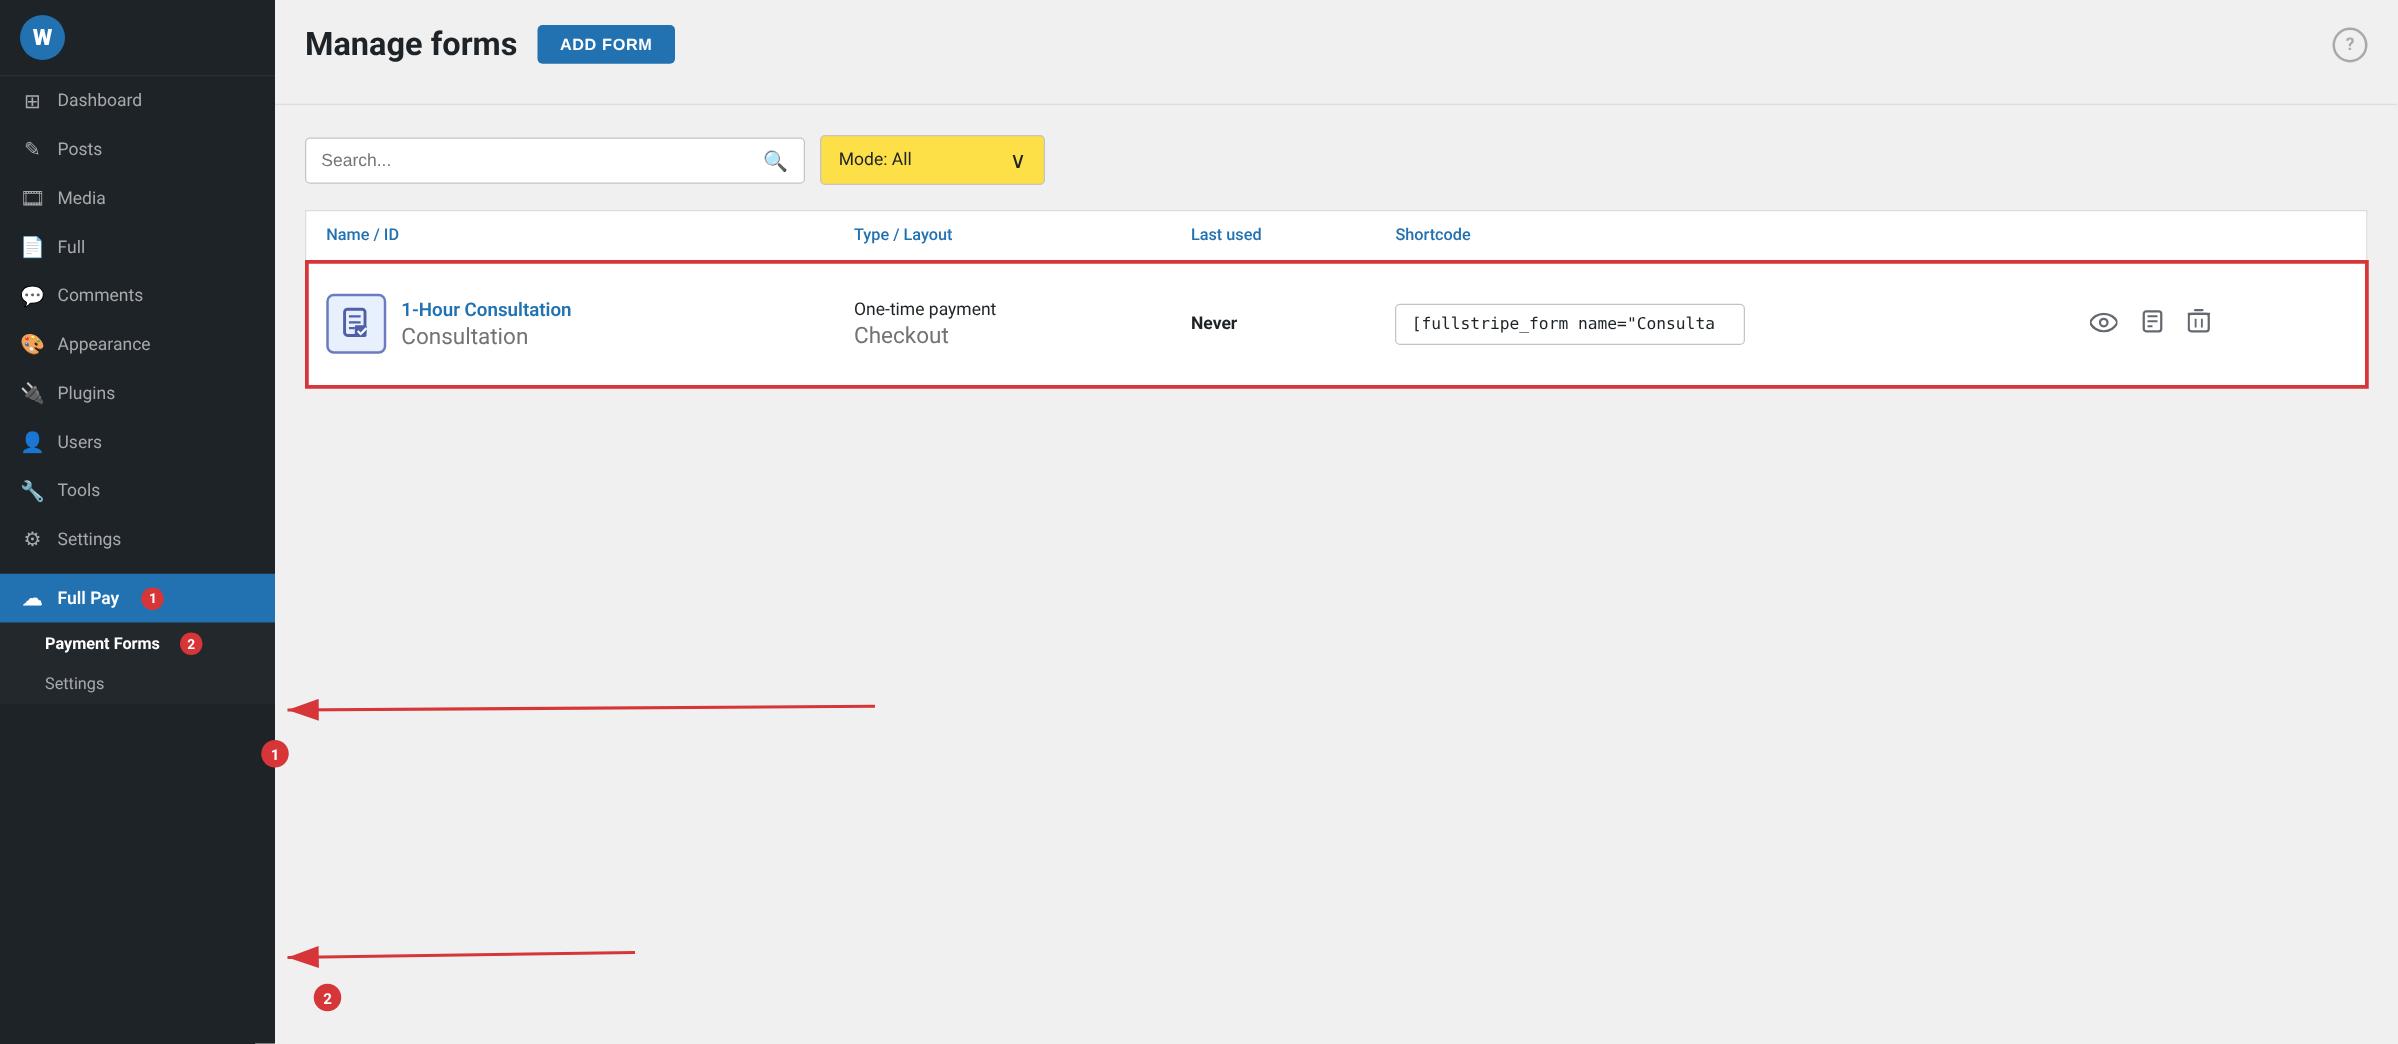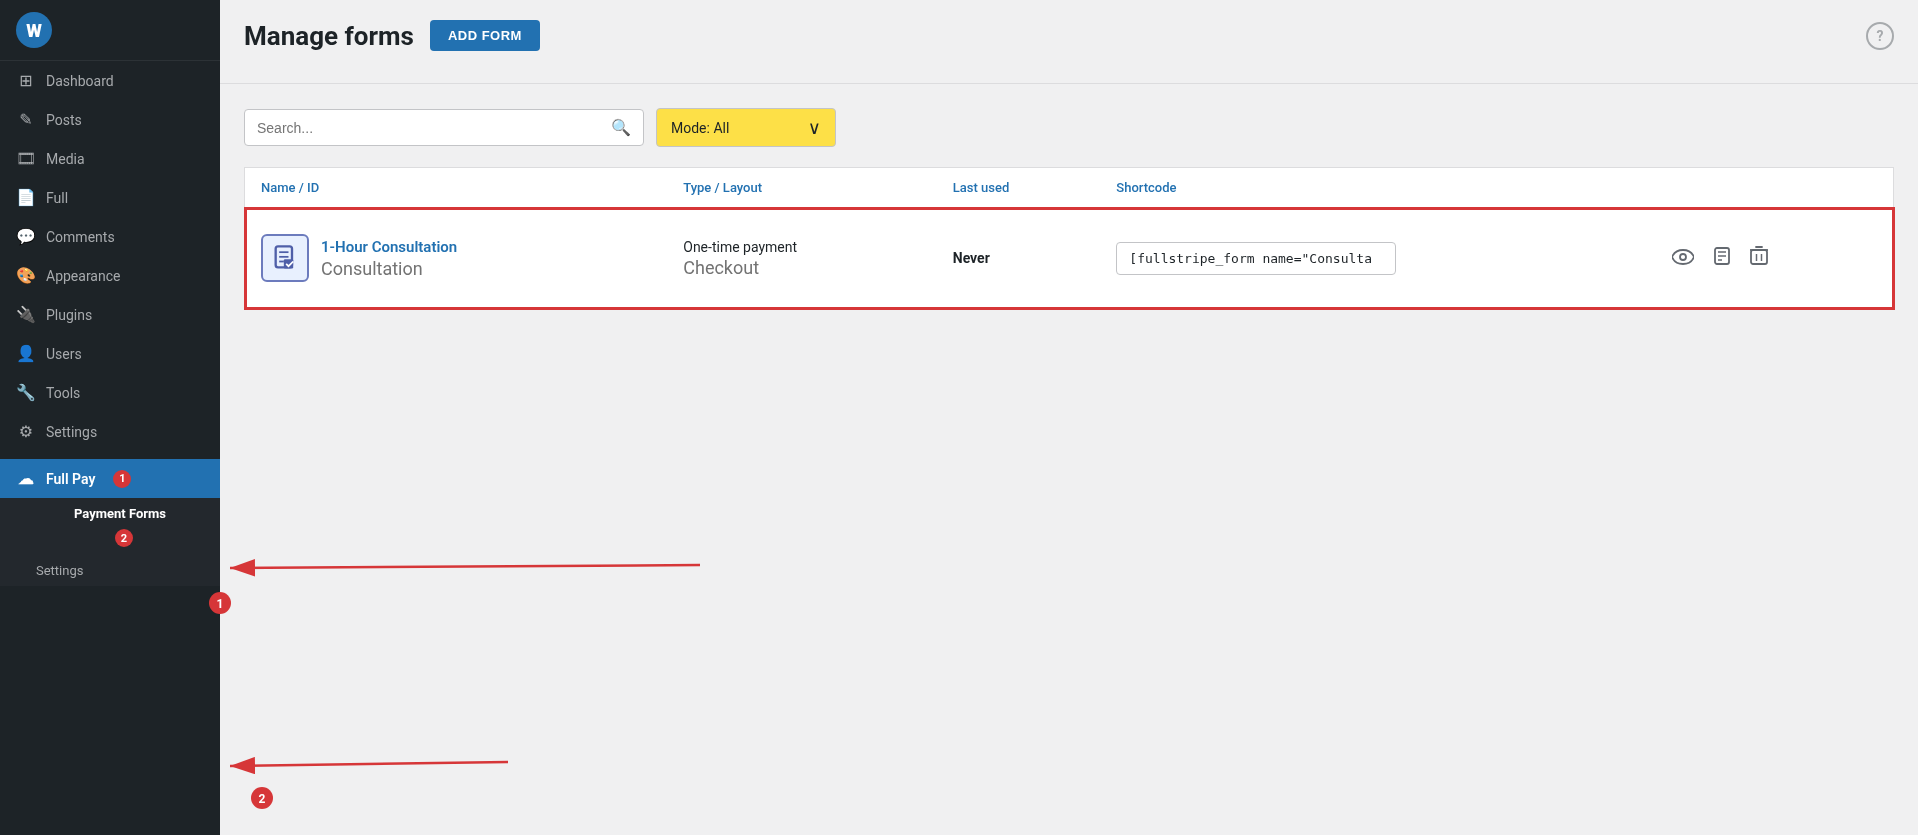--- a/index.html
+++ b/index.html
@@ -288,21 +288,21 @@
     <span class="icon">⚙</span>
     <span>Settings</span>
   </div>
 
   <div class="sidebar-item active-plugin" style="margin-top:8px; position:relative;">
     <span class="icon">☁</span>
     <span>Full Pay</span>
     <span class="badge" style="margin-left:8px;">1</span>
   </div>
   <div class="sidebar-submenu">
-    <div class="sub-item active" style="position:relative;flex-direction:column;">
+    <div class="sub-item active" style="position:relative;">
       <span>Payment Forms</span>
       <span class="badge" style="margin-left:8px;">2</span>
     </div>
     <div class="sub-item">
       <span>Settings</span>
     </div>
   </div>
 </div>
 
 <div id="main">

